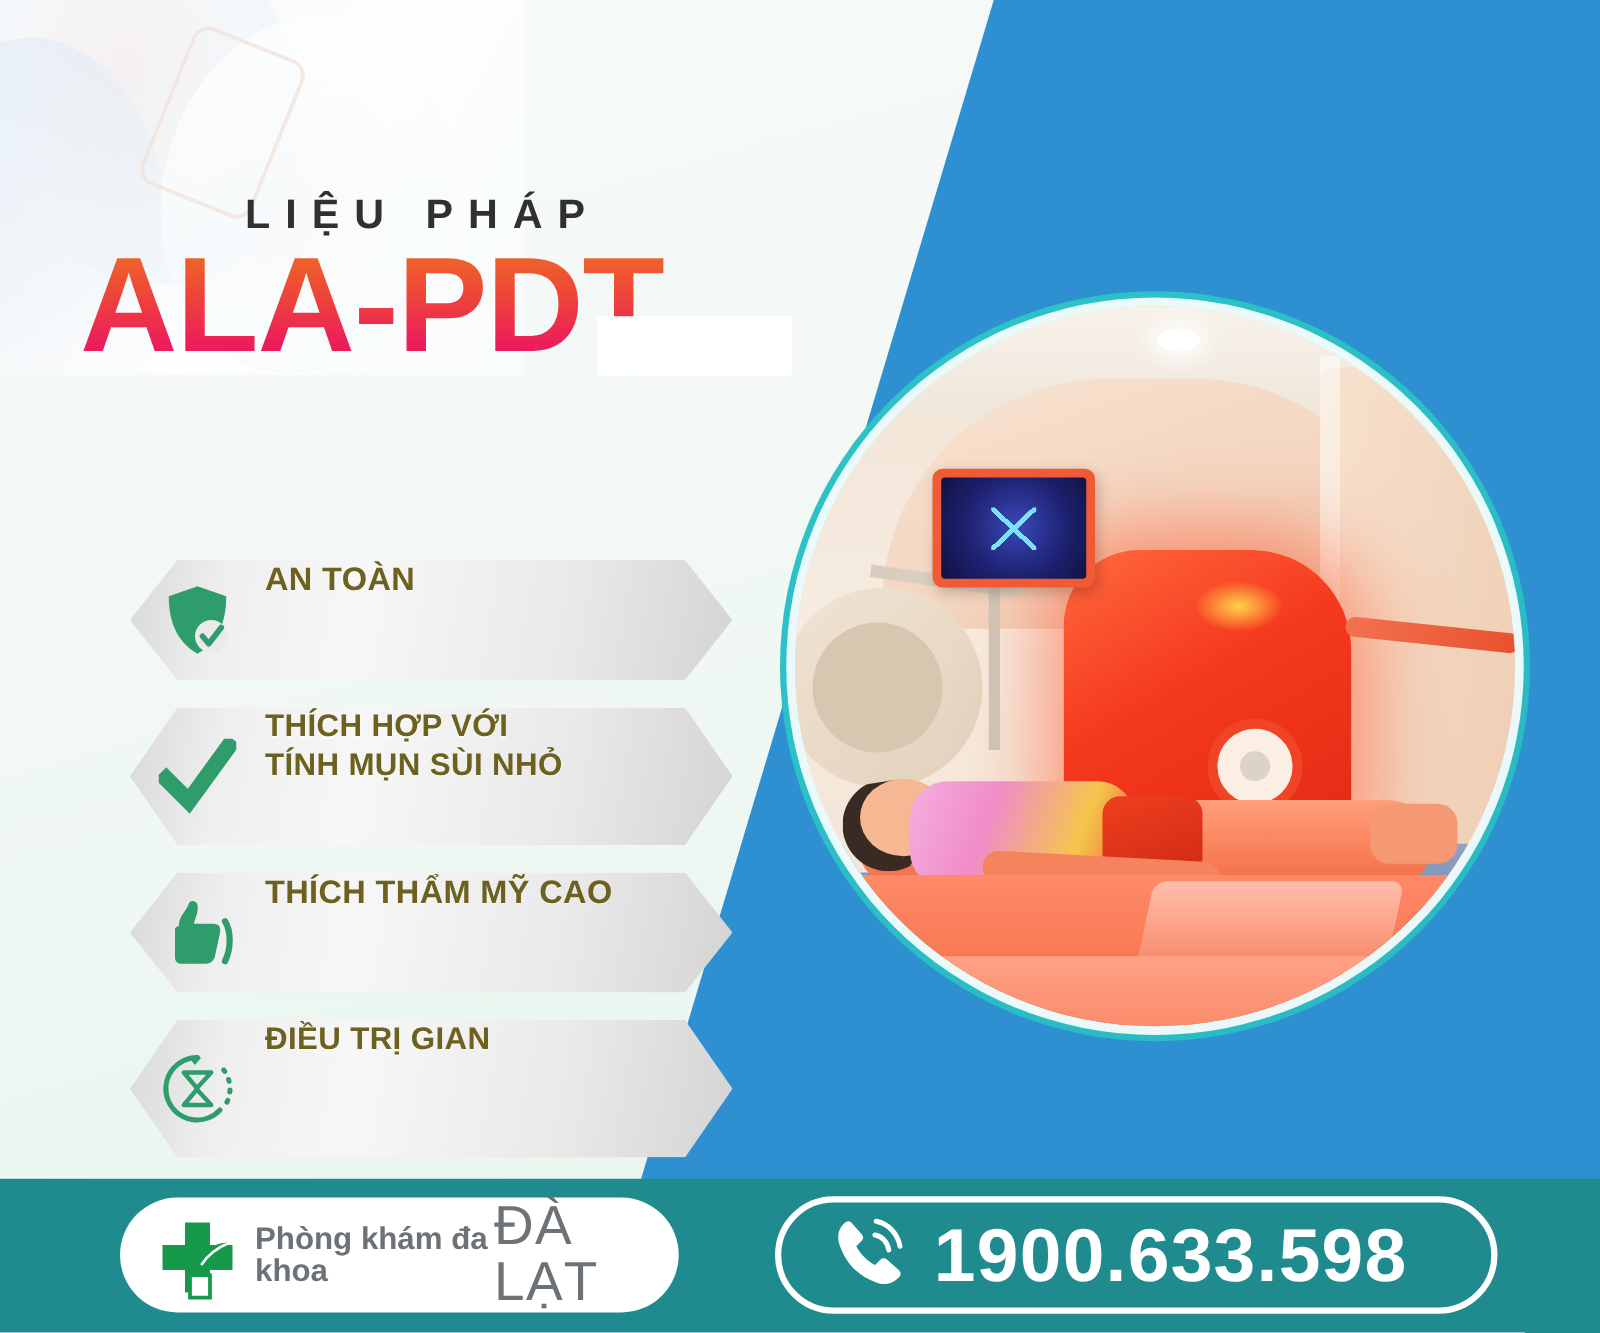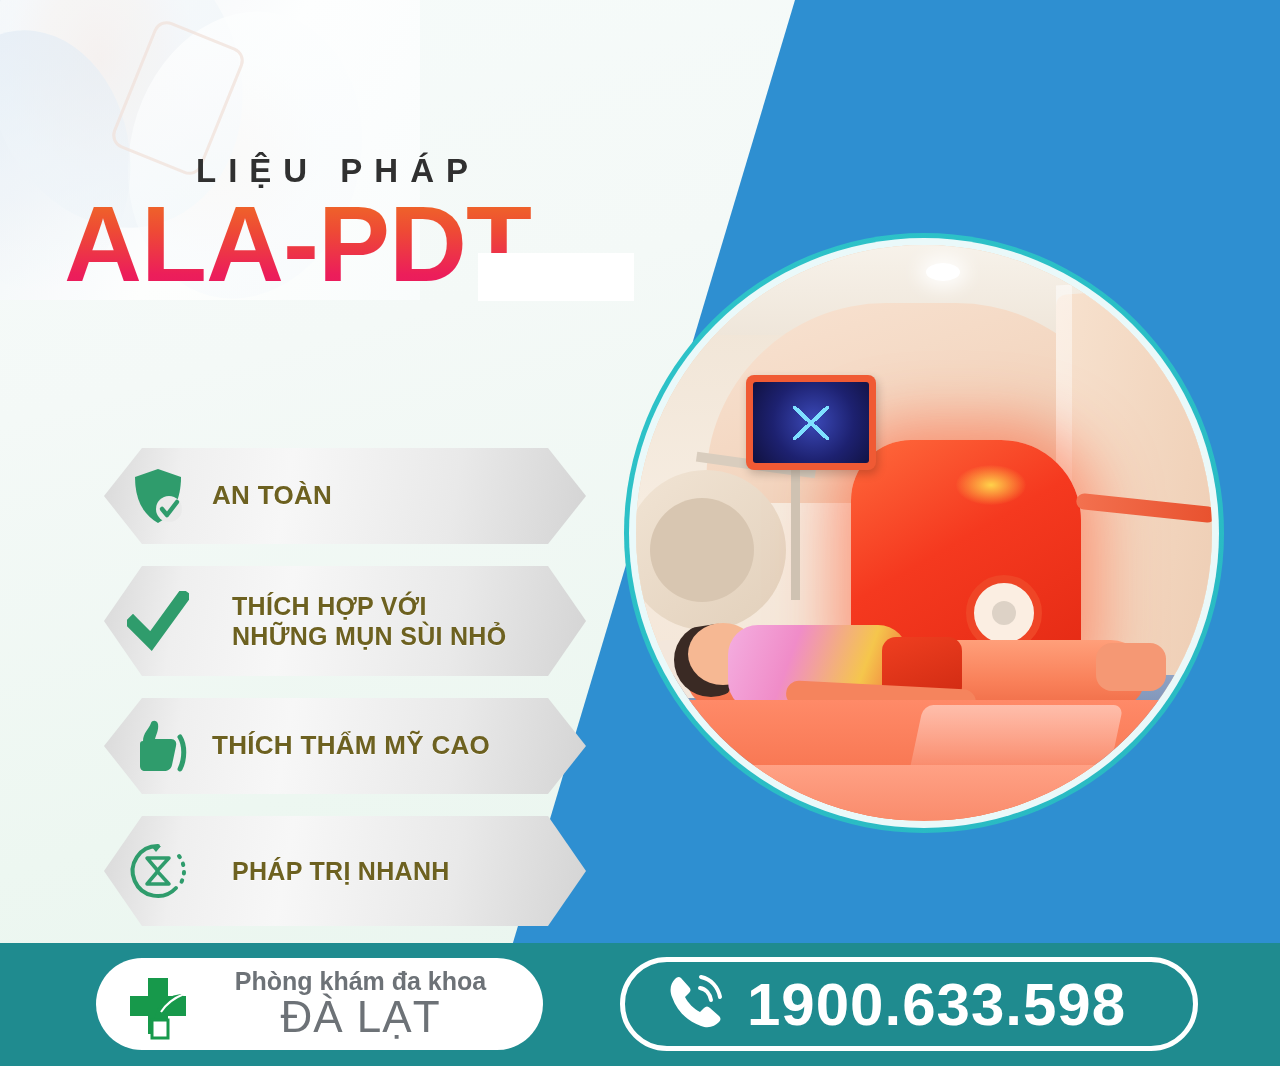--- a/index.html
+++ b/index.html
@@ -143,25 +143,25 @@
   .white-block{
     position:absolute;left:478px;top:253px;width:156px;height:48px;background:#ffffff;
   }
 
   
   .badges{position:absolute;left:104px;top:448px;width:490px;}
   .badge{
     position:relative;width:482px;margin-bottom:22px;
     background:linear-gradient(100deg,#d9d9d9 0%,#efefef 16%,#f7f7f7 38%,#e9e9e9 72%,#d4d4d4 100%);
     clip-path:polygon(38px 0, 444px 0, 482px 50%, 444px 100%, 38px 100%, 0 50%);
-    display:flex;align-items:center;
+    display:flex;
     filter:drop-shadow(2px 5px 5px rgba(120,135,125,.25));
   }
   .badge-h1{height:96px;}
-  .badge-h2{height:110px;gap:20px;}
+  .badge-h2{height:110px;}
   .badge-icon{
     width:108px;min-width:108px;display:flex;align-items:center;justify-content:center;
     color:#2f9c6c;
   }
   .badge-label{
     font-size:26px;font-weight:bold;color:#6d6120;line-height:1.22;letter-spacing:.3px;
     text-shadow:0 1px 0 rgba(255,255,255,.6);
   }
   .badge-label.two{font-size:25px;}
 
@@ -169,21 +169,21 @@
   .footer{
     position:absolute;left:0;top:943px;width:1280px;height:123px;background:var(--teal,#1F8B8F);
     display:flex;align-items:center;
   }
   .clinic-pill{
     position:absolute;left:96px;top:15px;width:447px;height:92px;border-radius:46px;
     background:#ffffff;display:flex;align-items:center;gap:10px;padding-left:26px;
     box-sizing:border-box;
   }
   .logo-mark{position:relative;width:72px;height:72px;min-width:72px;}
-  .clinic-text{display:flex;flex-direction:column;align-items:center;flex:1;padding-right:26px;}
+  .clinic-text{display:flex;flex-direction:row;align-items:center;flex:1;padding-right:26px;}
   .clinic-sub{font-size:25px;color:#6d7277;font-weight:bold;line-height:1.05;}
   .clinic-name{font-size:44px;color:#6d7277;font-weight:normal;line-height:1.02;letter-spacing:1px;}
 
   .phone-pill{
     position:absolute;left:620px;top:14px;width:578px;height:94px;border-radius:47px;
     border:5px solid #ffffff;display:flex;align-items:center;gap:22px;padding-left:34px;
     box-sizing:border-box;
   }
   .phone-number{font-size:60px;color:#ffffff;font-weight:bold;letter-spacing:1px;}
 </style>
@@ -255,21 +255,21 @@
     </div>
 
     <div class="badge badge-h2">
       <div class="badge-icon">
         <svg width="62" height="60" viewBox="0 0 62 60">
           <path d="M6 32 L24 50 L56 6" stroke="#2f9c6c" stroke-width="13" fill="none" stroke-linecap="square" stroke-linejoin="miter"></path>
         </svg>
       </div>
       <div class="badge-label two">
         <div>THÍCH HỢP VỚI</div>
-        <div>NHỮNG MỤN SÙI NHỎ</div>
+        <div>TÍNH MỤN SÙI NHỎ</div>
       </div>
     </div>
 
     <div class="badge badge-h1">
       <div class="badge-icon">
         <svg width="58" height="58" viewBox="0 0 58 58">
           <path d="M14 24 C14 16 20 12 22 6 C23 3 28 3 29 7 C30 13 27 18 26 22 L42 22 C46 22 48 25 47 29 L43 48 C42 52 39 54 35 54 L16 54 C13 54 11 52 11 49 L11 27 C11 25 12 24 14 24 Z" fill="#2f9c6c"></path>
           <path d="M51 20 C56 28 56 42 51 52" stroke="#2f9c6c" stroke-width="5" fill="none" stroke-linecap="round"></path>
         </svg>
       </div>
@@ -279,21 +279,21 @@
     <div class="badge badge-h2">
       <div class="badge-icon">
         <svg width="62" height="62" viewBox="0 0 62 62">
           <path d="M31 6 A25 25 0 1 0 49 48" stroke="#2f9c6c" stroke-width="4" fill="none" stroke-linecap="round"></path>
           <path d="M52 16 A25 25 0 0 1 52 46" stroke="#2f9c6c" stroke-width="4" fill="none" stroke-linecap="round" stroke-dasharray="1.5 7"></path>
           <path d="M24 6 L34 6 L29 12 Z" fill="#2f9c6c"></path>
           <path d="M20 18 L42 18 L30 31 L42 44 L20 44 L31 31 Z" stroke="#2f9c6c" stroke-width="3.5" fill="none" stroke-linejoin="round"></path>
         </svg>
       </div>
       <div class="badge-label two">
-        <div>PHÁP TRỊ NHANH</div>
+        <div>ĐIỀU TRỊ GIAN</div>
       </div>
     </div>
 
   </div>
 
   <div class="footer">
 
     <div class="clinic-pill">
       <div class="logo-mark">
         <svg width="72" height="72" viewBox="0 0 72 72">

